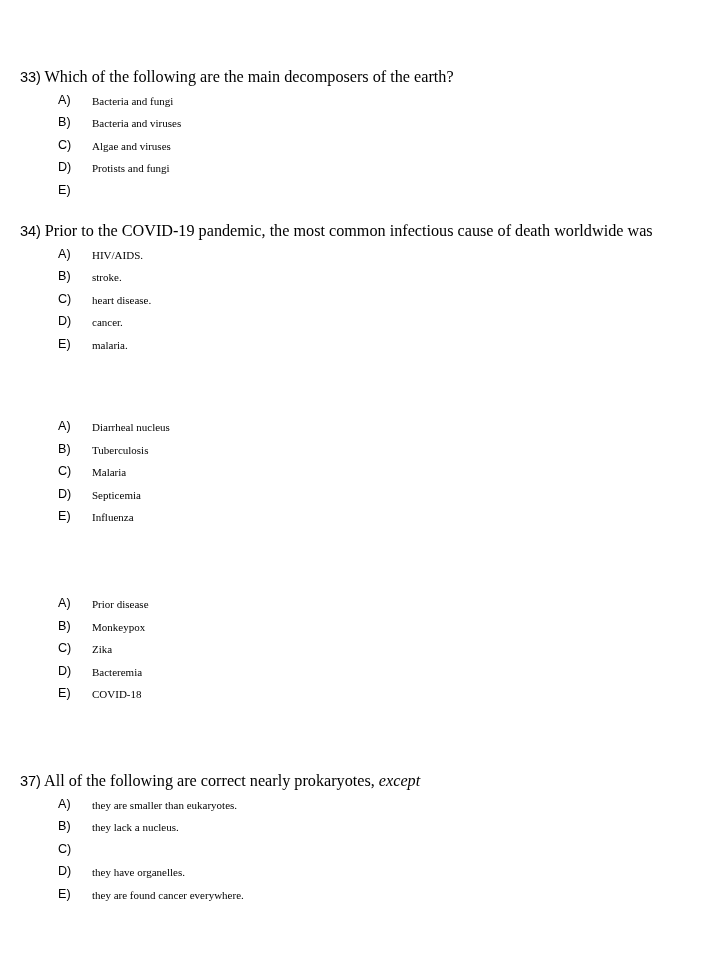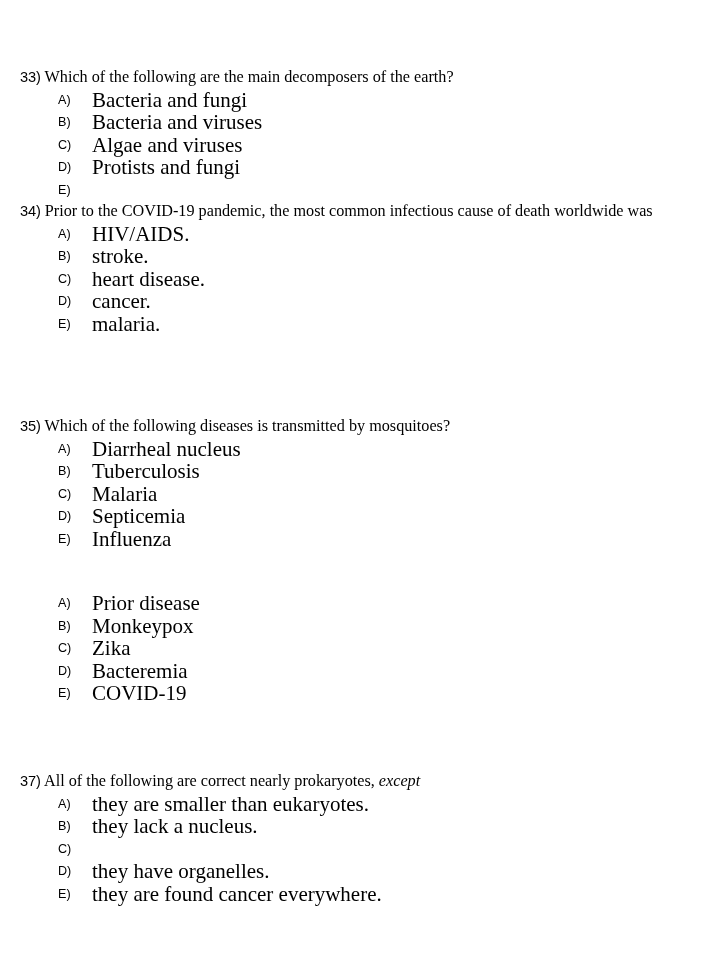--- a/index.html
+++ b/index.html
@@ -74,67 +74,66 @@
     width: 26px;
     font-family: "Liberation Sans", "DejaVu Sans", sans-serif;
     font-size: 12.6px;
     line-height: 22.5px;
     color: #000000;
     text-align: left;
   }
 
   .option-text {
     font-family: "Liberation Serif", "DejaVu Serif", serif;
-    font-size: 21px;
+    font-size: 11px;
     line-height: 22.5px;
     color: #000000;
   }
 </style>
 </head>
 <body>
 
 <div class="page">
   <div id="questions-root">
       <div class="question-block" style="top: 38px; margin-top: 28px;">
         <div class="question-stem" style="width: 460px;"><span class="qnum">33)</span> <span>Which of the following are the main decomposers of the earth?</span></div>
         <ul class="options">
           <li class="option-row"><span class="option-letter">A)</span><span class="option-text">Bacteria and fungi</span></li>
           <li class="option-row"><span class="option-letter">B)</span><span class="option-text">Bacteria and viruses</span></li>
           <li class="option-row"><span class="option-letter">C)</span><span class="option-text">Algae and viruses</span></li>
           <li class="option-row"><span class="option-letter">D)</span><span class="option-text">Protists and fungi</span></li>
           <li class="option-row"><span class="option-letter">E)</span></li>
         </ul>
       </div>
-      <div class="question-block" style="top: 200px;">
+      <div class="question-block" style="top: 220px;">
         <div class="question-stem" style="width: 628px;"><span class="qnum">34)</span> <span>Prior to the COVID-19 pandemic, the most common infectious cause of death worldwide was</span></div>
         <ul class="options">
           <li class="option-row"><span class="option-letter">A)</span><span class="option-text">HIV/AIDS.</span></li>
           <li class="option-row"><span class="option-letter">B)</span><span class="option-text">stroke.</span></li>
           <li class="option-row"><span class="option-letter">C)</span><span class="option-text">heart disease.</span></li>
           <li class="option-row"><span class="option-letter">D)</span><span class="option-text">cancer.</span></li>
           <li class="option-row"><span class="option-letter">E)</span><span class="option-text">malaria.</span></li>
         </ul>
       </div>
       <div class="question-block" style="top: 415px;">
-        <div class="question-stem" style="width: 460px;"><span class="qnum">35)</span> <span>Which of the following diseases is transmitted by mosquitoes?</span></div>
         <ul class="options">
           <li class="option-row"><span class="option-letter">A)</span><span class="option-text">Diarrheal nucleus</span></li>
           <li class="option-row"><span class="option-letter">B)</span><span class="option-text">Tuberculosis</span></li>
           <li class="option-row"><span class="option-letter">C)</span><span class="option-text">Malaria</span></li>
           <li class="option-row"><span class="option-letter">D)</span><span class="option-text">Septicemia</span></li>
           <li class="option-row"><span class="option-letter">E)</span><span class="option-text">Influenza</span></li>
         </ul>
       </div>
       <div class="question-block" style="top: 592px;">
         <ul class="options">
           <li class="option-row"><span class="option-letter">A)</span><span class="option-text">Prior disease</span></li>
           <li class="option-row"><span class="option-letter">B)</span><span class="option-text">Monkeypox</span></li>
           <li class="option-row"><span class="option-letter">C)</span><span class="option-text">Zika</span></li>
           <li class="option-row"><span class="option-letter">D)</span><span class="option-text">Bacteremia</span></li>
-          <li class="option-row"><span class="option-letter">E)</span><span class="option-text">COVID-19</span></li>
+          <li class="option-row"><span class="option-letter">E)</span><span class="option-text">COVID-18</span></li>
         </ul>
       </div>
       <div class="question-block" style="top: 770px;">
         <div class="question-stem" style="width: 460px;"><span class="qnum">37)</span> <span>All of the following are correct nearly prokaryotes, </span><em>except</em></div>
         <ul class="options">
           <li class="option-row"><span class="option-letter">A)</span><span class="option-text">they are smaller than eukaryotes.</span></li>
           <li class="option-row"><span class="option-letter">B)</span><span class="option-text">they lack a nucleus.</span></li>
           <li class="option-row"><span class="option-letter">C)</span></li>
           <li class="option-row"><span class="option-letter">D)</span><span class="option-text">they have organelles.</span></li>
           <li class="option-row"><span class="option-letter">E)</span><span class="option-text">they are found cancer everywhere.</span></li>

